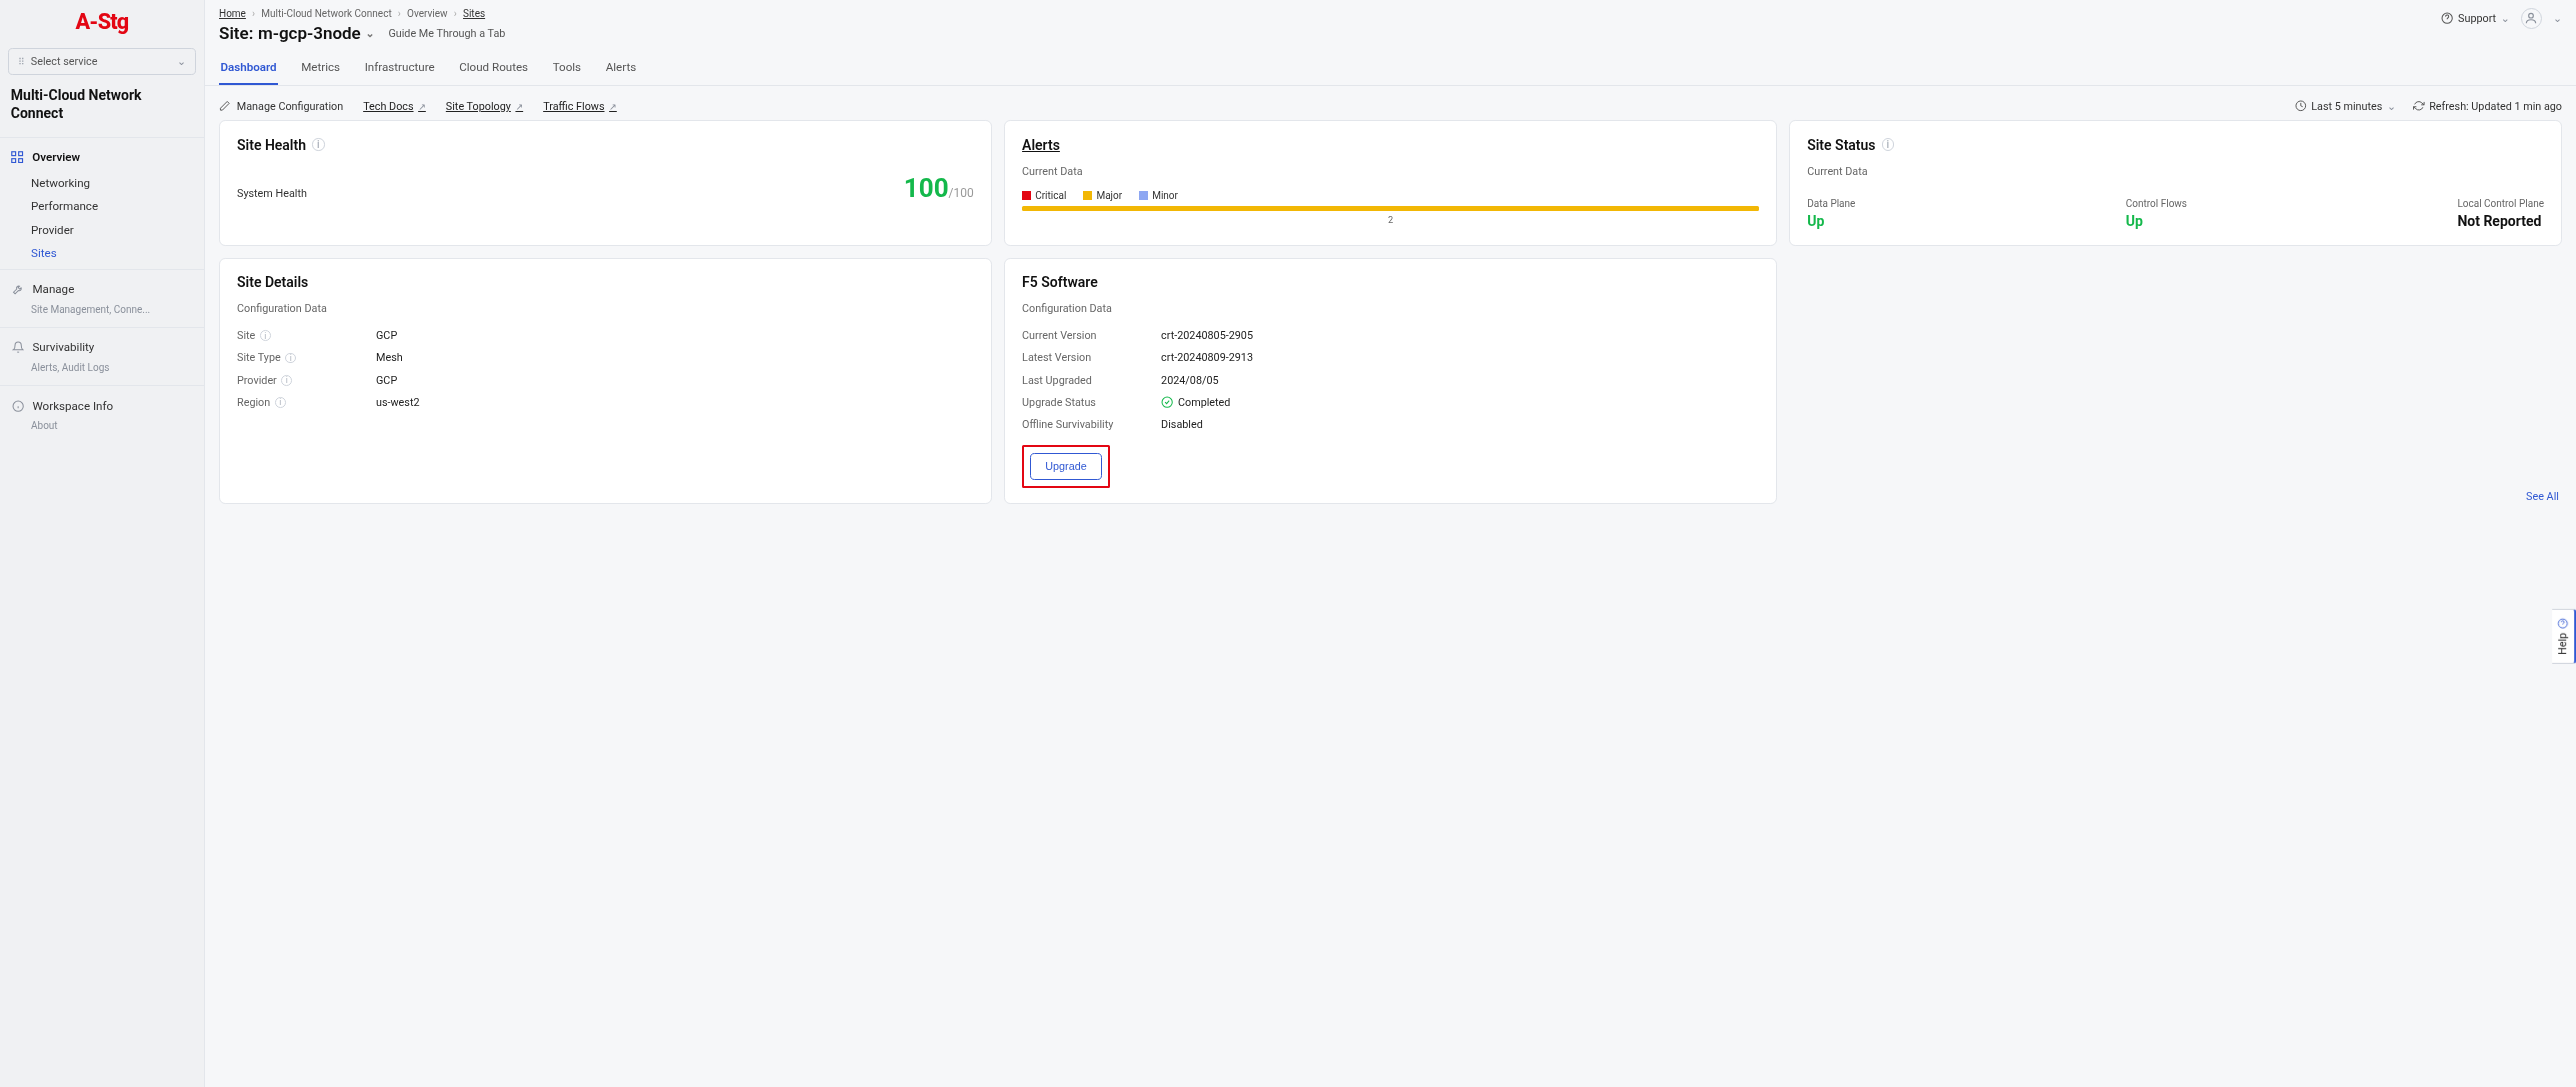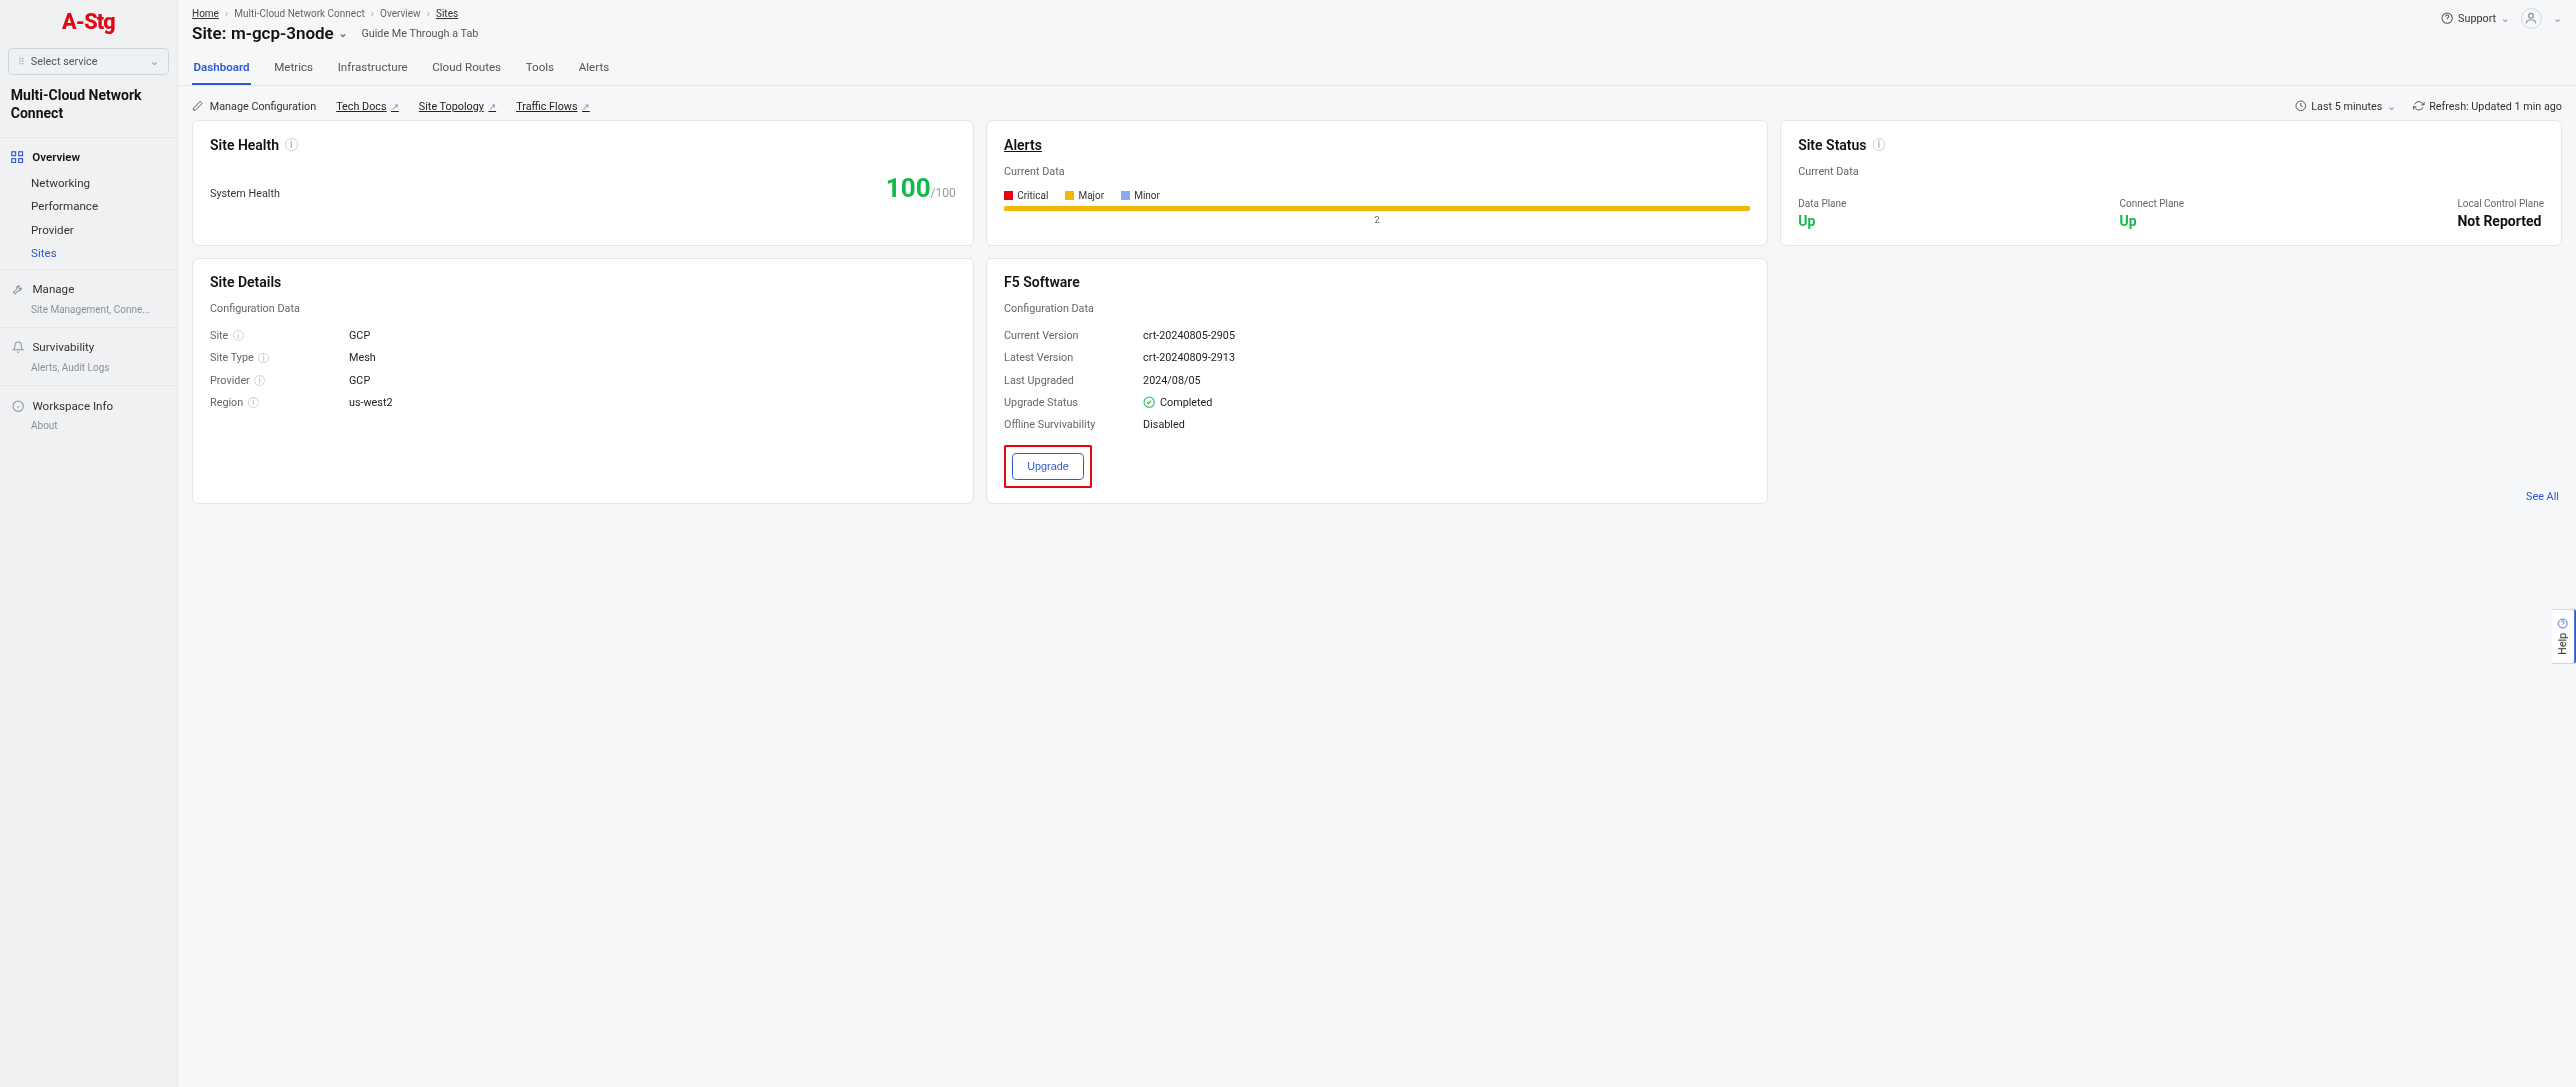--- a/index.html
+++ b/index.html
@@ -1,20 +1,20 @@
 <!DOCTYPE html>
 <html style="font-size:12.3px"><head>
 <meta charset="utf-8">
 <style>
 * { box-sizing: border-box; margin: 0; padding: 0; }
 body { font-family: -apple-system, BlinkMacSystemFont, "Segoe UI", Roboto, Helvetica, Arial, sans-serif; background: #f6f7f9; color: #333; font-size: 10.8px; }
 .app { display: flex; height: 100vh; }
 
 
-.sidebar { width: 178px; background: #f0f1f3; border-right: 0.8px solid #e3e6eb; display: flex; flex-direction: column; flex-shrink: 0; }
+.sidebar { width: 205px; background: #f0f1f3; border-right: 0.8px solid #e3e6eb; display: flex; flex-direction: column; flex-shrink: 0; }
 .brand { font-size: 21.6px; font-weight: 800; color: #e30613; text-align: center; padding: 9.2px 0 6.2px; letter-spacing: -0.8px; }
 .service-select { margin: 7.7px 7.7px 10.8px; border: 0.8px solid #cfd4dc; border-radius: 4.6px; padding: 6.2px 9.2px; display: flex; align-items: center; gap: 6.2px; background: #f0f1f3; cursor: pointer; color: #555; }
 .service-select .grip { color: #a0a6b0; font-size: 9.2px; }
 .service-select .chev { margin-left: auto; color: #8a909b; }
 .sb-title { font-size: 14px; font-weight: 700; color: #111; padding: 0 10.8px 14px; line-height: 1.3; }
 .sb-section { border-top: 0.8px solid #e3e6eb; padding: 4.6px 0; }
 .sb-item { display: flex; align-items: center; gap: 7.7px; padding: 7.7px 10.8px; color: #333; cursor: pointer; font-size: 11.6px; }
 .sb-item.heading { font-weight: 600; color: #111; }
 .sb-item .sb-icon { width: 14px; display: inline-flex; justify-content: center; color: #8a909b; }
 .sb-sub { padding: 4.6px 10.8px 4.6px 31px; color: #333; cursor: pointer; font-size: 11.6px; }
@@ -286,21 +286,21 @@
           <span>Site Status</span>
           <span class="info">i</span>
         </div>
         <div class="card-sub">Current Data</div>
         <div class="status-grid">
           <div class="status-col">
             <div class="status-label">Data Plane</div>
             <div class="status-val up">Up</div>
           </div>
           <div class="status-col">
-            <div class="status-label">Connect Plane</div>
+            <div class="status-label">Control Flows</div>
             <div class="status-val up">Up</div>
           </div>
           <div class="status-col">
             <div class="status-label">Local Control Plane</div>
             <div class="status-val nr">Not Reported</div>
           </div>
         </div>
       </div>
     </div>
 

